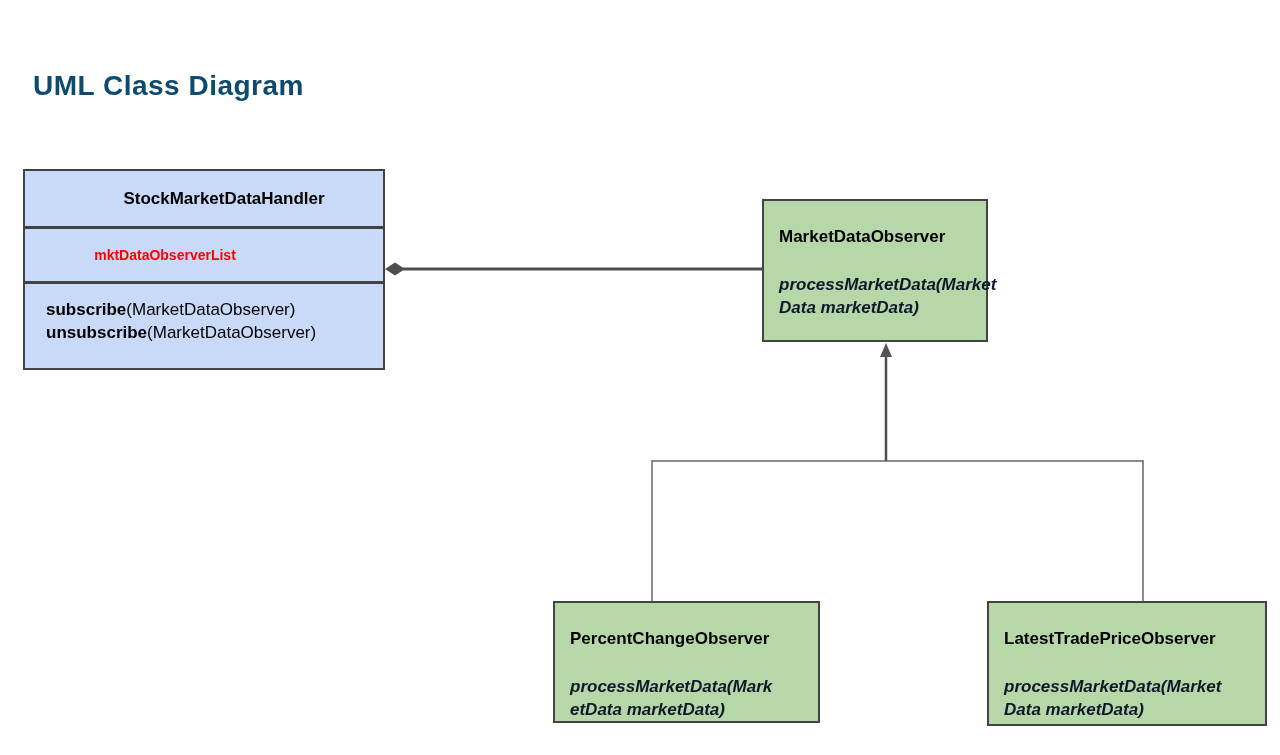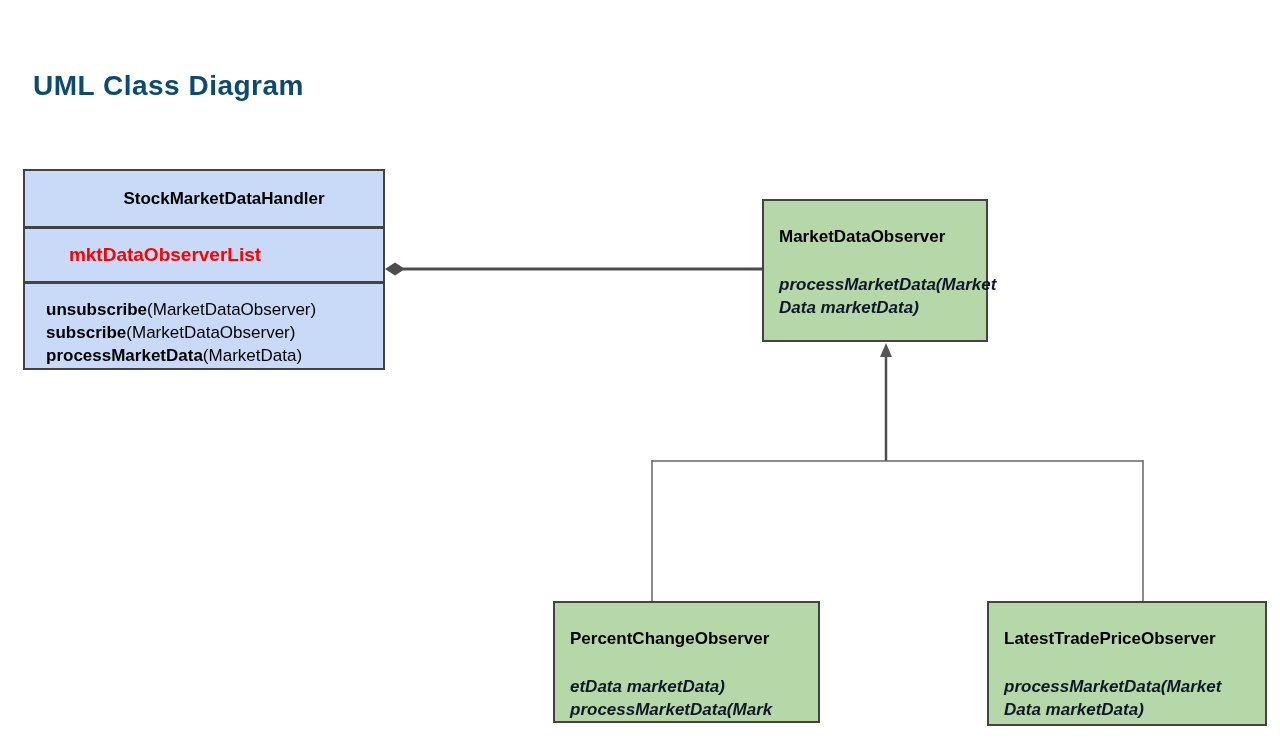--- a/index.html
+++ b/index.html
@@ -38,21 +38,21 @@
   .handler-header {
     height: 55px;
     display: flex; align-items: center; justify-content: center;
     font-size: 17px; font-weight: bold; color: #000000; margin-left: 40px;
   }
   .section-divider { height: 3px; background: #434343; flex: none; }
   .handler-attrs {
     height: 52px;
     display: flex; align-items: center; justify-content: center;
     padding-right: 78px;
-    font-size: 19px; font-weight: bold; color: #ff0000;
+    font-size: 14px; font-weight: bold; color: #ff0000;
   }
   .handler-methods {
     flex: 1;
     padding: 14px 0 0 21px;
     font-size: 17px; color: #000000; line-height: 23px;
     white-space: nowrap;
   }
   .method-name { font-weight: bold; }
 
   
@@ -87,44 +87,41 @@
 
   <div class="page-title">UML Class Diagram</div>
 
   <div class="uml-box blue-fill handler-box">
     <div class="handler-header">StockMarketDataHandler</div>
     <div class="section-divider"></div>
     <div class="handler-attrs">mktDataObserverList</div>
     <div class="section-divider"></div>
     <div class="handler-methods">
       <div>
-        <span class="method-name">unsubscribe</span><span>(MarketDataObserver)</span>
-      </div>
-      <div>
         <span class="method-name">subscribe</span><span>(MarketDataObserver)</span>
       </div>
       <div>
-        <span class="method-name">processMarketData</span><span>(MarketData)</span>
+        <span class="method-name">unsubscribe</span><span>(MarketDataObserver)</span>
       </div>
     </div>
   </div>
 
   <div class="uml-box green-fill green-box observer-box">
     <div class="g-title">MarketDataObserver</div>
     <div class="g-method">
       <div>processMarketData(Market</div>
       <div>Data marketData)</div>
     </div>
   </div>
 
   <div class="uml-box green-fill green-box percent-box">
     <div class="g-title">PercentChangeObserver</div>
     <div class="g-method">
+      <div>processMarketData(Mark</div>
       <div>etData marketData)</div>
-      <div>processMarketData(Mark</div>
     </div>
   </div>
 
   <div class="uml-box green-fill green-box latest-box">
     <div class="g-title">LatestTradePriceObserver</div>
     <div class="g-method">
       <div>processMarketData(Market</div>
       <div>Data marketData)</div>
     </div>
   </div>

